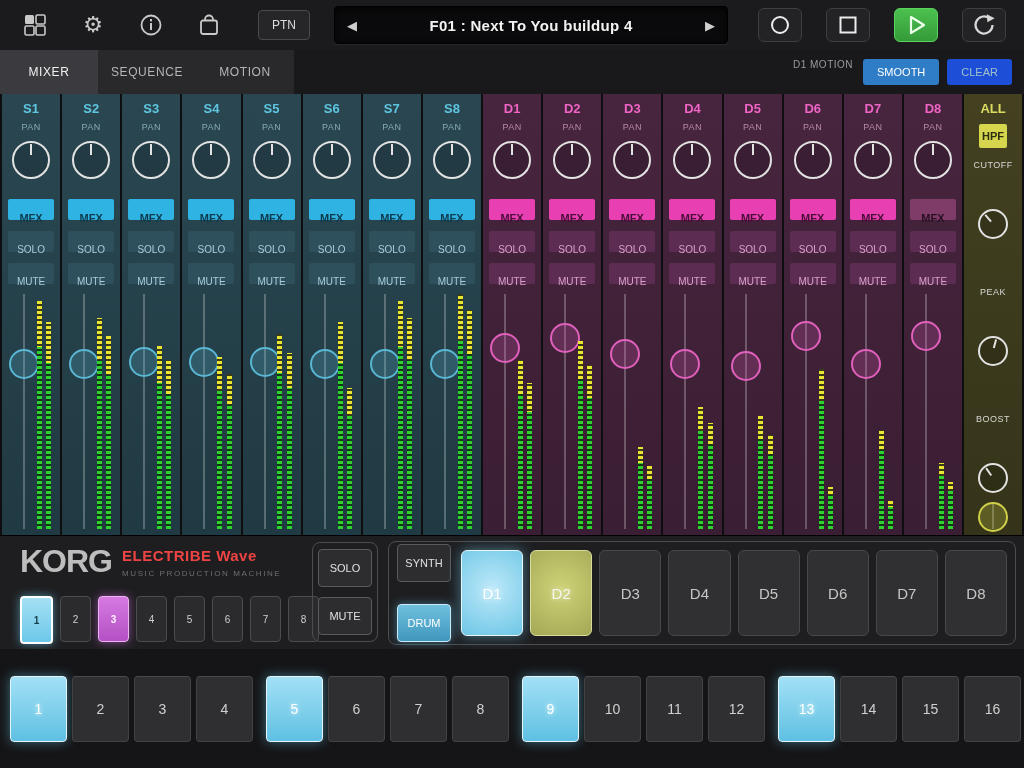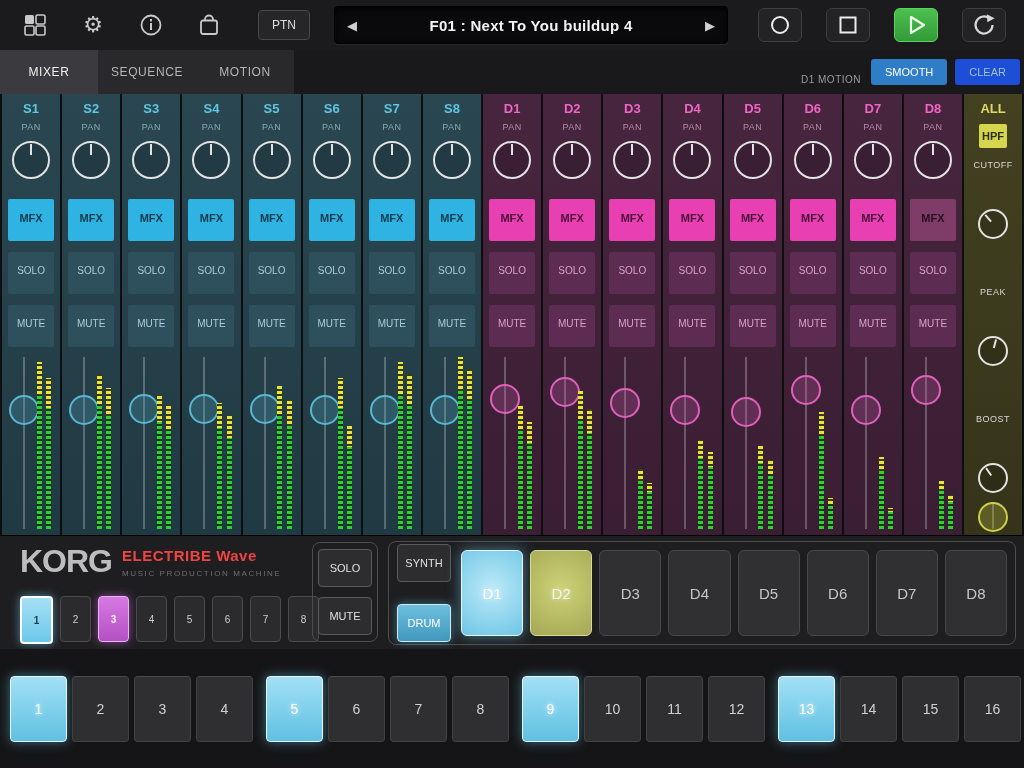--- a/index.html
+++ b/index.html
@@ -22,21 +22,21 @@
   .transport{margin-left:auto;display:flex;gap:24px;padding-right:18px;}
   .t-btn{width:42px;height:32px;background:#232325;border:1px solid #3e3e40;border-radius:6px;
          display:flex;align-items:center;justify-content:center;cursor:pointer;}
   .t-btn.play{background:linear-gradient(#4cc04f,#349a39);border-color:#5ad45f;}
 
   
   .tabbar{position:absolute;top:50px;left:0;width:1024px;height:44px;background:#19191b;display:flex;align-items:center;}
   .tab-strip{display:flex;height:44px;background:#29292b;}
   .tab{width:98px;line-height:44px;text-align:center;font-size:12px;letter-spacing:.6px;color:#b5b5b5;cursor:pointer;}
   .tab.active{background:#3b3b3f;color:#f0f0f0;}
-  .motion-controls{margin-left:auto;display:flex;align-items:flex-end;gap:8px;padding-right:4px;}
+  .motion-controls{margin-left:auto;display:flex;align-items:flex-start;gap:8px;padding-right:12px;}
   .motion-label{font-size:10px;color:#9a9a9a;letter-spacing:.5px;margin-right:2px;}
   .m-btn{height:26px;line-height:26px;padding:0 14px;border-radius:3px;font-size:11px;text-align:center;cursor:pointer;}
   .m-btn.smooth{background:#2f7cc7;color:#fff;}
   .m-btn.clear{background:#1d4ed8;color:#9fc0ca;}
 
   
   .mixer{position:absolute;top:94px;left:0;width:1024px;height:441px;background:#0e0e10;
          display:flex;gap:2px;padding:0 2px;box-sizing:border-box;}
   .strip{flex:1;display:flex;flex-direction:column;align-items:center;position:relative;min-width:0;}
   .strip.s{background:linear-gradient(#2a4751,#203a43);}
@@ -48,21 +48,21 @@
   .strip.allcol .ch-label{color:#dcdc62;}
   .pan-label{margin-top:6px;font-size:9px;letter-spacing:.5px;}
   .strip.s .pan-label{color:#86a9b3;}
   .strip.d .pan-label{color:#b78aab;}
   .knob{width:34px;height:34px;border:2px solid #e2e2e2;border-radius:50%;position:relative;
         margin-top:9px;background:rgba(0,0,0,.15);cursor:pointer;flex:none;}
   .knob .tick{position:absolute;left:50%;top:1px;width:2px;height:11px;background:#e2e2e2;
         transform:translateX(-50%) rotate(var(--rot,0deg));transform-origin:50% 16px;}
   .knob.small{width:26px;height:26px;margin-top:3px;}
   .knob.small .tick{height:9px;transform-origin:50% 12px;}
-  .btn{width:46px;height:42px;line-height:38px;text-align:center;border-radius:2px;font-size:11px;cursor:pointer;flex:none;}
+  .btn{width:46px;height:21px;line-height:38px;text-align:center;border-radius:2px;font-size:11px;cursor:pointer;flex:none;}
   .btn.mfx{margin-top:20px;font-weight:bold;}
   .strip.s .btn.mfx{background:#2fb3e2;color:#0d3a4c;}
   .strip.d .btn.mfx{background:#e83fb2;color:#4a0e38;}
   .strip.dim .btn.mfx{filter:saturate(.55) brightness(.72);}
   .btn.solo,.btn.mute{margin-top:11px;font-size:10px;}
   .strip.s .btn.solo,.strip.s .btn.mute{background:#2e505c;color:#a8cdd8;}
   .strip.d .btn.solo,.strip.d .btn.mute{background:#5c2c52;color:#d9a0cc;}
   .fader-region{flex:1;width:100%;position:relative;margin-top:4px;}
   .fader-track{position:absolute;left:calc(38% - 1px);top:6px;bottom:6px;width:2px;background:rgba(255,255,255,.25);}
   .fader-knob{position:absolute;width:26px;height:26px;border-radius:50%;border:2px solid #fff;

